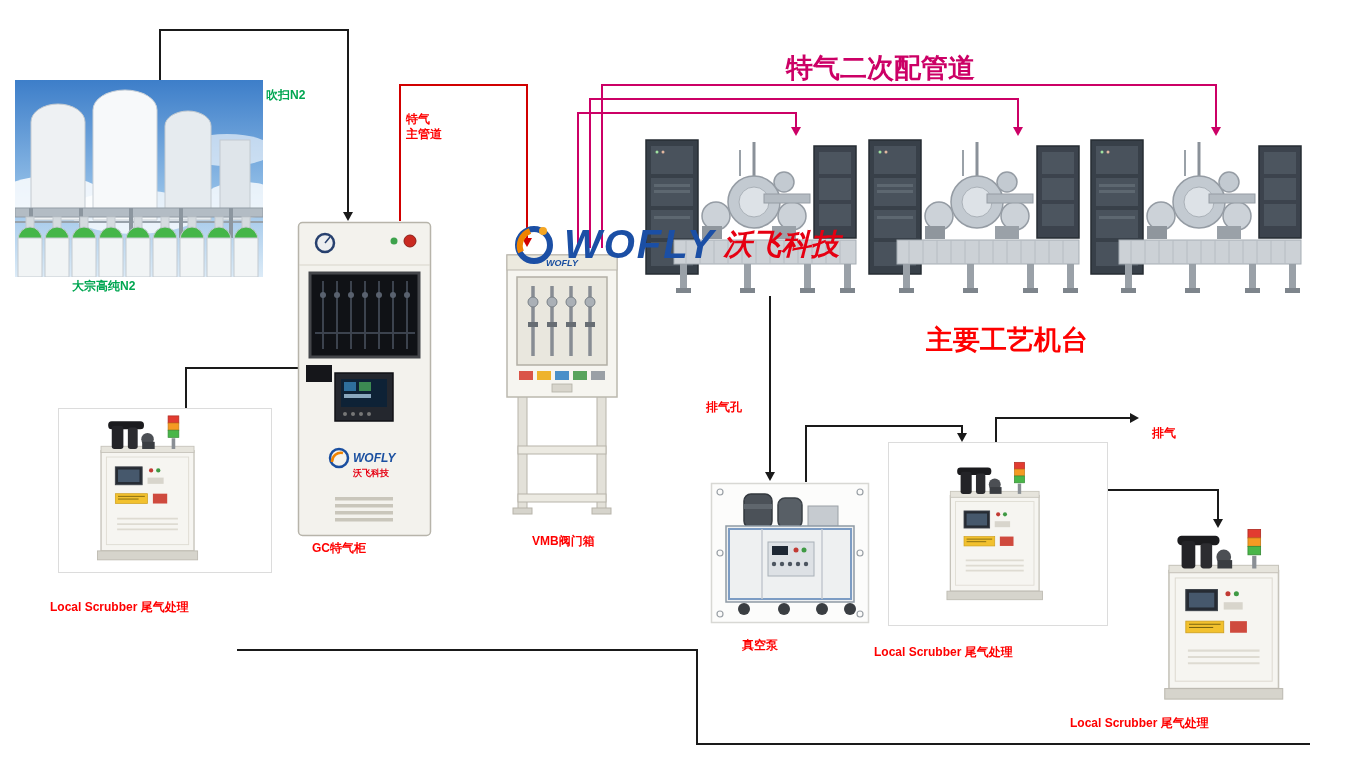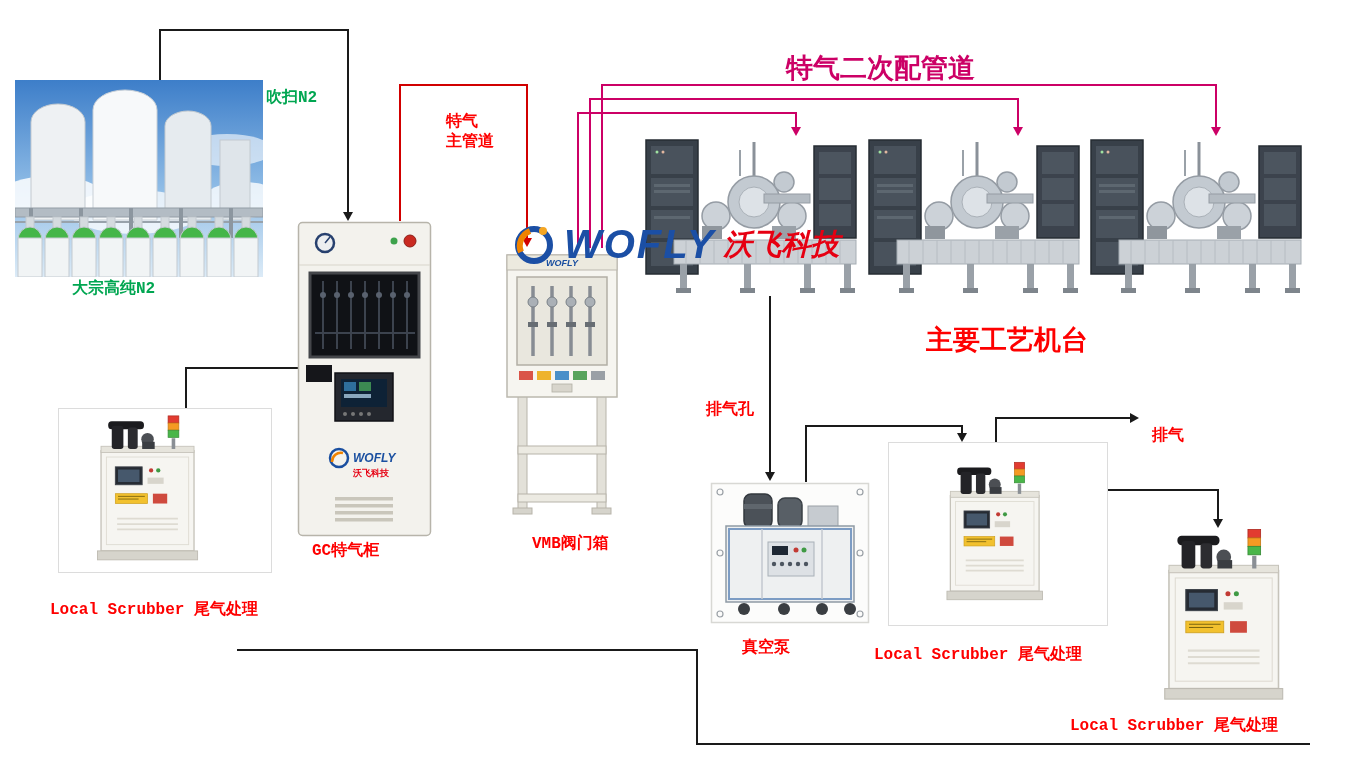--- a/index.html
+++ b/index.html
@@ -3,21 +3,21 @@
 <meta charset="utf-8">
 <style>
   html,body{margin:0;padding:0;background:#fff;}
   body{font-family:"Liberation Sans","DejaVu Sans",sans-serif;}
   #stage{position:relative;width:1348px;height:774px;background:#ffffff;overflow:hidden;}
   .abs{position:absolute;}
   .lbl{position:absolute;font-weight:bold;white-space:nowrap;line-height:1.25;}
   .green{color:var(--c-green,#00a651);}
   .red{color:var(--c-red,#fe0000);}
   .magenta{color:var(--c-magenta,#cc0066);}
-  .f20{font-size:16px;font-family:Liberation Mono, monospace;}
+  .f20{font-size:12px;}
   .f21{font-size:27px;}
   .ln{fill:none;stroke-width:2px;}
   .ln-black{stroke:var(--c-line,#1a1a1a);}
   .ln-red{stroke:var(--c-pipe_red,#d10000);}
   .ln-magenta{stroke:var(--c-magenta,#cc0066);}
   .ah-black{fill:var(--c-line,#1a1a1a);}
   .ah-red{fill:var(--c-pipe_red,#d10000);}
   .ah-magenta{fill:var(--c-magenta,#cc0066);}
   .photobox{position:absolute;}
   .outline-box{position:absolute;background:#ffffff;border:1px solid #dcdcdc;}
@@ -384,21 +384,21 @@
       <circle cx="22" cy="22" r="16" fill="none" stroke="#1b4fa5" stroke-width="6"></circle>
       <path d="M9,29 a16,16 0 0 1 9,-21" fill="none" stroke="#f08300" stroke-width="6"></path>
       <circle cx="31" cy="8" r="4" fill="#f5a623"></circle>
     </svg>
     <span class="wofly-en">WOFLY</span>
     <span class="wofly-cn">沃飞科技</span>
   </div>
 
   <div class="lbl green f20 z7" style="left:266px;top:88px;">吹扫N2</div>
   <div class="lbl green f20 z7" style="left:72px;top:279px;text-align:right;">大宗高纯N2</div>
-  <div class="lbl red f20 z7" style="left:406px;top:112px;margin-left:40px;">
+  <div class="lbl red f20 z7" style="left:406px;top:112px;">
     <div>特气</div>
     <div>主管道</div>
   </div>
   <div class="lbl magenta f21 z7" style="left:786px;top:52px;">特气二次配管道</div>
   <div class="lbl red f20 z7" style="left:312px;top:541px;">GC特气柜</div>
   <div class="lbl red f20 z7" style="left:504px;top:534px;margin-left:28px;">VMB阀门箱</div>
   <div class="lbl red f21 z7" style="left:926px;top:324px;">主要工艺机台</div>
   <div class="lbl red f20 z7" style="left:706px;top:400px;">排气孔</div>
   <div class="lbl red f20 z7" style="left:1152px;top:426px;">排气</div>
   <div class="lbl red f20 z7" style="left:742px;top:638px;">真空泵</div>

